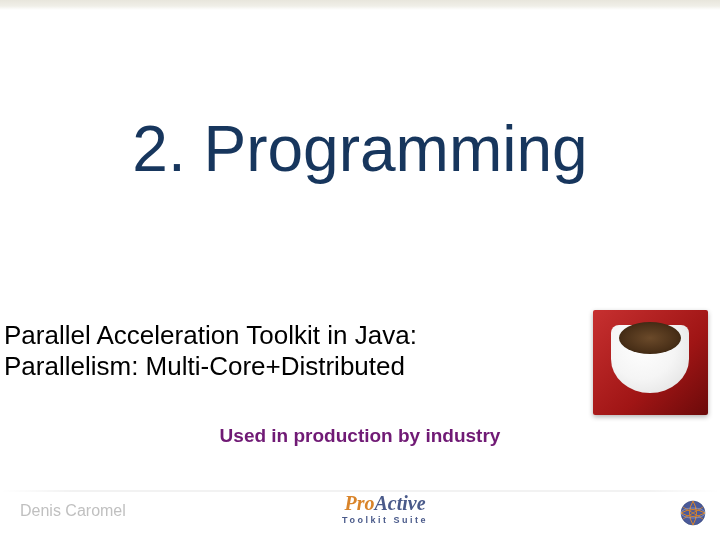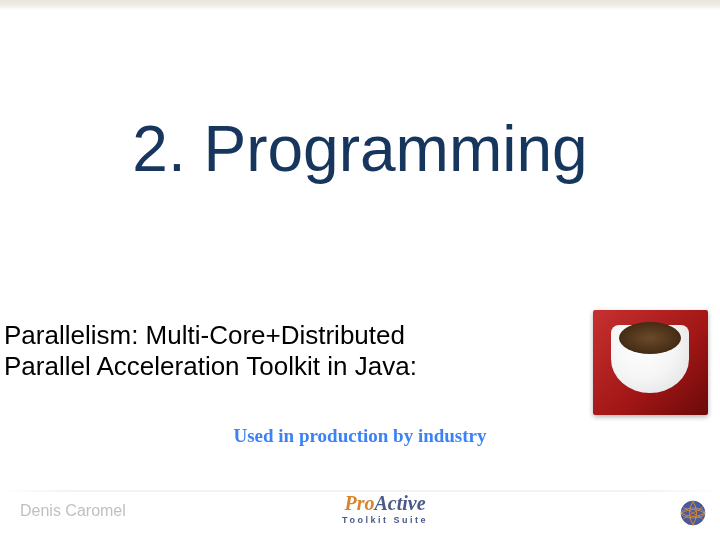--- a/index.html
+++ b/index.html
@@ -48,22 +48,21 @@
   .sub-sub {
     position: absolute;
     top: 425px;
     left: 0;
     right: 0;
     text-align: center;
   }
   .sub-sub-text {
     font-size: 19px;
     font-weight: 700;
-    color: #3b82f6;
-    font-family: Liberation Serif, serif;
+    color: #701a75;
   }
   .coffee-image {
     position: absolute;
     right: 12px;
     top: 310px;
     width: 115px;
     height: 105px;
     background: linear-gradient(135deg, #c73030 0%, #a01515 60%, #6b0a0a 100%);
     border-radius: 2px;
     overflow: hidden;
@@ -136,22 +135,22 @@
 </head>
 <body>
 
 <div class="top-band"></div>
 
 <div class="title-block">
   <div class="title-line">2. Programming</div>
 </div>
 
 <div class="subtitle-block">
+  <div class="subtitle-line">Parallel Acceleration Toolkit in Java:</div>
   <div class="subtitle-line">Parallelism: Multi-Core+Distributed</div>
-  <div class="subtitle-line">Parallel Acceleration Toolkit in Java:</div>
 </div>
 
 <div class="coffee-image">
   <div class="coffee-cup"></div>
   <div class="beans"></div>
 </div>
 
 <div class="sub-sub">
   <span class="sub-sub-text">Used in production by industry</span>
 </div>

